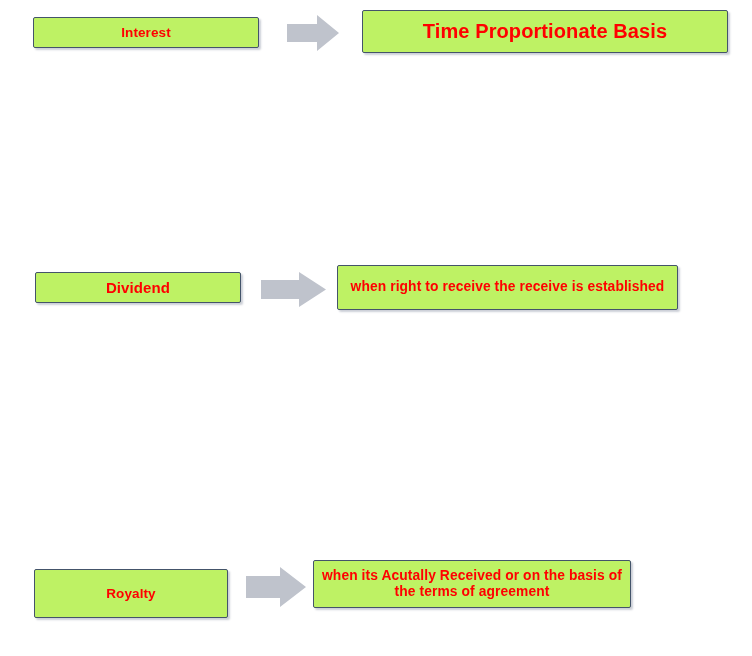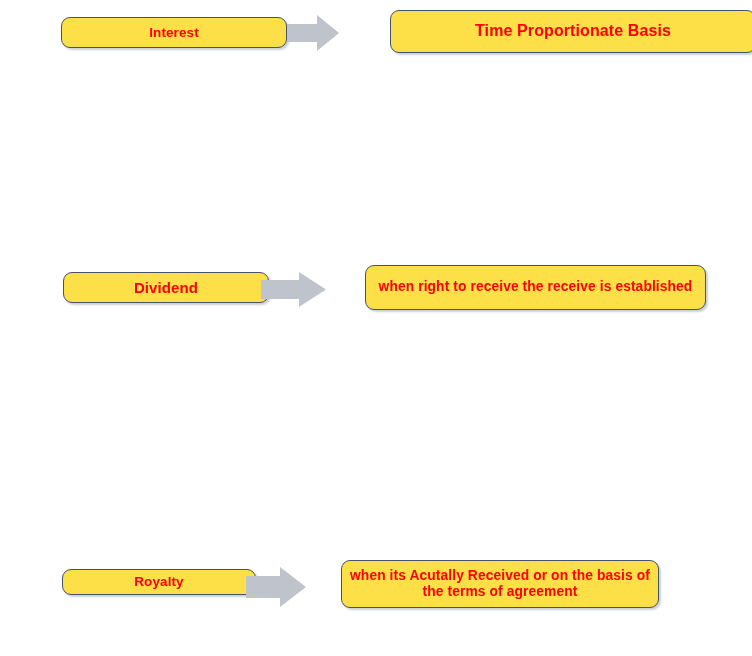--- a/index.html
+++ b/index.html
@@ -18,29 +18,28 @@
     position: relative;
     width: 752px;
     height: 656px;
     background: #ffffff;
   }
 
   
   .flow-box {
     position: absolute;
     box-sizing: border-box;
-    background: #fde047;
+    background: #bef264;
     border: 1.4px solid #44546A;
-    border-radius: 9px;
+    border-radius: 2px;
     box-shadow: 2px 2px 2px rgba(120,130,150,0.38);
     display: flex;
     align-items: center;
     justify-content: center;
     text-align: center;
-    margin-left: 28px;
   }
   .flow-box .box-label {
     display: block;
     width: 100%;
     color: #FF0000;
     font-weight: 700;
     letter-spacing: 0.1px;
     line-height: 1.18;
     padding: 0 6px;
     box-sizing: border-box;
@@ -57,33 +56,33 @@
   }
 
   
   
   #box-interest      { left: 33px;  top: 17px;  width: 226px; height: 31px; }
   #box-interest .box-label   { font-size: 13.5px; }
 
   #arrow-1           { left: 287px; top: 15px;  width: 52px;  height: 36px; }
 
   #box-interest-rule { left: 362px; top: 10px;  width: 366px; height: 43px; }
-  #box-interest-rule .box-label { font-size: 16px; }
+  #box-interest-rule .box-label { font-size: 20px; }
 
   
   #box-dividend      { left: 35px;  top: 272px; width: 206px; height: 31px; }
   #box-dividend .box-label   { font-size: 15px; }
 
   #arrow-2           { left: 261px; top: 272px; width: 65px;  height: 35px; }
 
   #box-dividend-rule { left: 337px; top: 265px; width: 341px; height: 45px; }
   #box-dividend-rule .box-label { font-size: 13.8px; }
 
   
-  #box-royalty       { left: 34px;  top: 569px; width: 194px; height: 26px; }
+  #box-royalty       { left: 34px;  top: 569px; width: 194px; height: 49px; }
   #box-royalty .box-label    { font-size: 13.5px; }
 
   #arrow-3           { left: 246px; top: 567px; width: 60px;  height: 40px; }
 
   #box-royalty-rule  { left: 313px; top: 560px; width: 318px; height: 48px; }
   #box-royalty-rule .box-label  { font-size: 13.8px; }
 </style>
 </head>
 <body>
 

